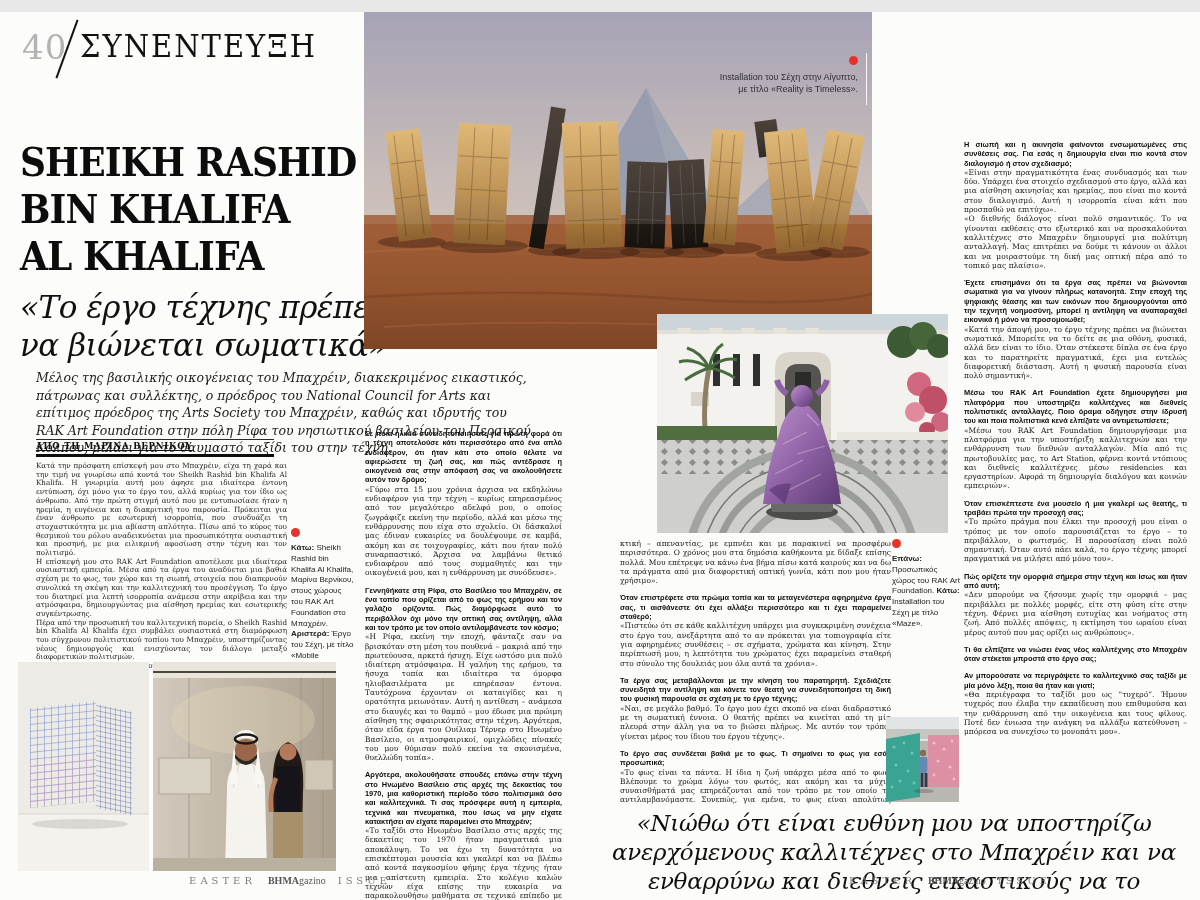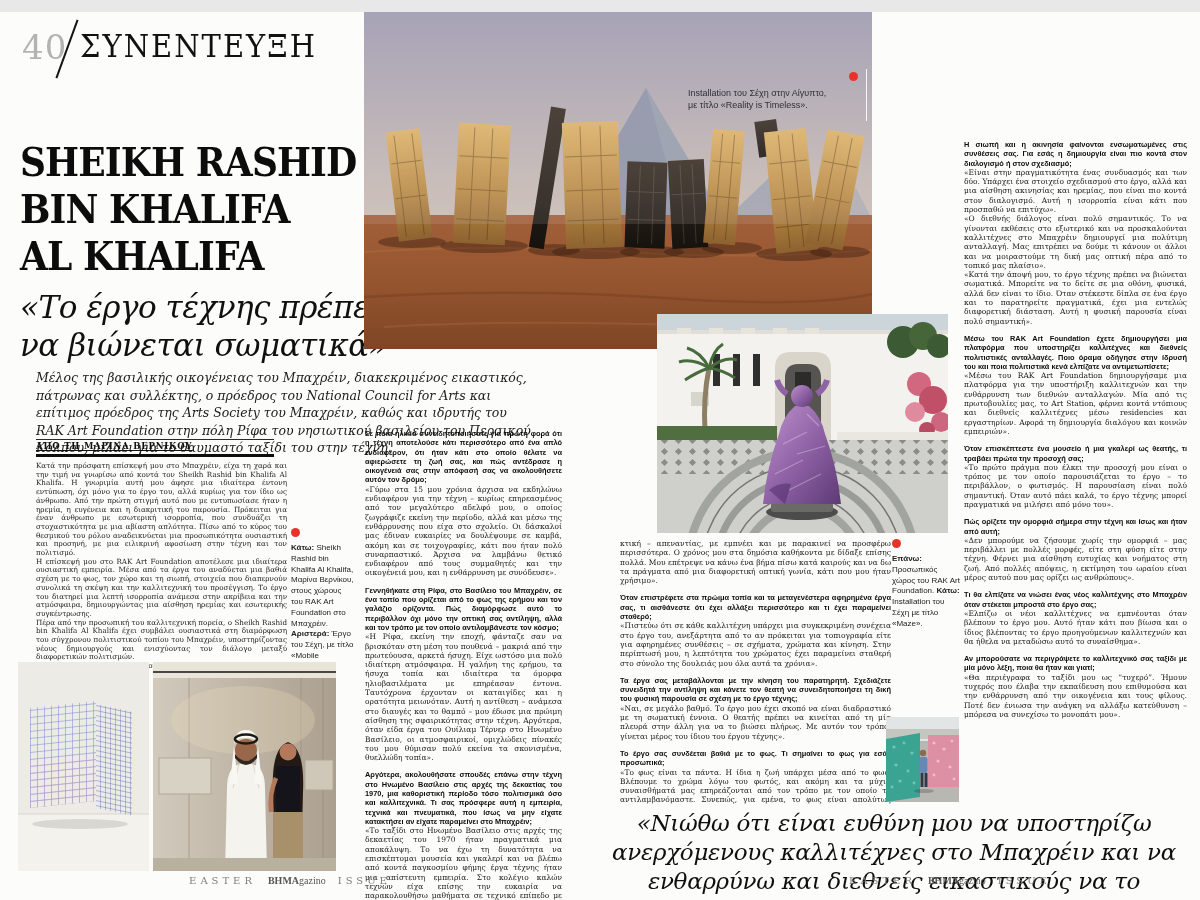--- a/index.html
+++ b/index.html
@@ -32,21 +32,21 @@
   #col2 { left:365px; top:417px; width:197px; height:474px; }
   #col3 { left:620px; top:527px; width:271px; height:267px; }
   #col5 { left:964px; top:128px; width:223px; height:668px; }
 
   
   .figcap { position:absolute; font:400 8px/10.8px "Liberation Sans", sans-serif; color:#222; }
   .figcap b { font-weight:700; }
   .red-dot { width:9px; height:9px; border-radius:50%; background:#e63329; margin-bottom:6px; }
   #cap-left { left:291px; top:516px; width:64px; }
   #cap-right { left:892px; top:527px; width:68px; }
-  .desert-cap { position:absolute; right:14px; top:60px; width:170px; font:400 9px/12px "Liberation Sans", sans-serif; color:#2e2e38; }
+  .desert-cap { position:absolute; right:14px; top:44px; width:170px; text-align:right; font:400 9px/12px "Liberation Sans", sans-serif; color:#2e2e38; }
   .desert-cap .red-dot { margin:0 0 6px auto; }
   .desert-cap .vrule { position:absolute; right:-9px; top:-3px; width:1px; height:52px; background:rgba(255,255,255,.9); }
 
   
   .photo { position:absolute; overflow:hidden; }
   #photo-desert { left:364px; top:0; width:508px; height:337px; }
   #photo-purple { left:657px; top:302px; width:291px; height:219px; }
   #photo-people { left:153px; top:650px; width:183px; height:209px; }
   #photo-grid { left:18px; top:650px; width:131px; height:209px; }
   #photo-maze { left:886px; top:705px; width:73px; height:85px; }
@@ -332,29 +332,29 @@
           <rect x="38.5" y="56" width="3" height="14" fill="#2e3a4a"></rect>
         </g>
       <ellipse cx="38" cy="74" rx="10" ry="2" fill="rgba(40,40,40,.25)"></ellipse>
     </svg>
   </div>
 
   <div class="tcol" id="col5">
       <p class="q">Η σιωπή και η ακινησία φαίνονται ενσωματωμένες στις συνθέσεις σας. Για εσάς η δημιουργία είναι πιο κοντά στον διαλογισμό ή στον σχεδιασμό;</p>
       <p class="a">«Είναι στην πραγματικότητα ένας συνδυασμός και των δύο. Υπάρχει ένα στοιχείο σχεδιασμού στο έργο, αλλά και μια αίσθηση ακινησίας και ηρεμίας, που είναι πιο κοντά στον διαλογισμό. Αυτή η ισορροπία είναι κάτι που προσπαθώ να επιτύχω».</p>
       <p class="a">«Ο διεθνής διάλογος είναι πολύ σημαντικός. Το να γίνονται εκθέσεις στο εξωτερικό και να προσκαλούνται καλλιτέχνες στο Μπαχρέιν δημιουργεί μια πολύτιμη ανταλλαγή. Μας επιτρέπει να δούμε τι κάνουν οι άλλοι και να μοιραστούμε τη δική μας οπτική πέρα από το τοπικό μας πλαίσιο».</p>
+      <p class="q">Έχετε επισημάνει ότι τα έργα σας πρέπει να βιώνονται σωματικά για να γίνουν πλήρως κατανοητά. Στην εποχή της ψηφιακής θέασης και των εικόνων που δημιουργούνται από την τεχνητή νοημοσύνη, μπορεί η αντίληψη να αναπαραχθεί εικονικά ή μόνο να προσομοιωθεί;</p>
       <p class="a">«Κατά την άποψή μου, το έργο τέχνης πρέπει να βιώνεται σωματικά. Μπορείτε να το δείτε σε μια οθόνη, φυσικά, αλλά δεν είναι το ίδιο. Όταν στέκεστε δίπλα σε ένα έργο και το παρατηρείτε πραγματικά, έχει μια εντελώς διαφορετική διάσταση. Αυτή η φυσική παρουσία είναι πολύ σημαντική».</p>
       <p class="q">Μέσω του RAK Art Foundation έχετε δημιουργήσει μια πλατφόρμα που υποστηρίζει καλλιτέχνες και διεθνείς πολιτιστικές ανταλλαγές. Ποιο όραμα οδήγησε στην ίδρυσή του και ποια πολιτιστικά κενά ελπίζατε να αντιμετωπίσετε;</p>
       <p class="a">«Μέσω του RAK Art Foundation δημιουργήσαμε μια πλατφόρμα για την υποστήριξη καλλιτεχνών και την ενθάρρυνση των διεθνών ανταλλαγών. Μία από τις πρωτοβουλίες μας, το Art Station, φέρνει κοντά ντόπιους και διεθνείς καλλιτέχνες μέσω residencies και εργαστηρίων. Αφορά τη δημιουργία διαλόγου και κοινών εμπειριών».</p>
       <p class="q">Όταν επισκέπτεστε ένα μουσείο ή μια γκαλερί ως θεατής, τι τραβάει πρώτα την προσοχή σας;</p>
       <p class="a">«Το πρώτο πράγμα που έλκει την προσοχή μου είναι ο τρόπος με τον οποίο παρουσιάζεται το έργο – το περιβάλλον, ο φωτισμός. Η παρουσίαση είναι πολύ σημαντική. Όταν αυτό πάει καλά, το έργο τέχνης μπορεί πραγματικά να μιλήσει από μόνο του».</p>
       <p class="q">Πώς ορίζετε την ομορφιά σήμερα στην τέχνη και ίσως και ήταν από αυτή;</p>
       <p class="a">«Δεν μπορούμε να ζήσουμε χωρίς την ομορφιά – μας περιβάλλει με πολλές μορφές, είτε στη φύση είτε στην τέχνη. Φέρνει μια αίσθηση ευτυχίας και νοήματος στη ζωή. Από πολλές απόψεις, η εκτίμηση του ωραίου είναι μέρος αυτού που μας ορίζει ως ανθρώπους».</p>
       <p class="q">Τι θα ελπίζατε να νιώσει ένας νέος καλλιτέχνης στο Μπαχρέιν όταν στέκεται μπροστά στο έργο σας;</p>
-      <p class="a">«Ελπίζω οι νέοι καλλιτέχνες να εμπνέονται όταν βλέπουν το έργο μου. Αυτό ήταν κάτι που βίωσα και ο ίδιος βλέποντας το έργο προηγούμενων καλλιτεχνών και θα ήθελα να μεταδώσω αυτό το συναίσθημα».</p>
       <p class="q">Αν μπορούσατε να περιγράψετε το καλλιτεχνικό σας ταξίδι με μία μόνο λέξη, ποια θα ήταν και γιατί;</p>
       <p class="a">«Θα περιέγραφα το ταξίδι μου ως “τυχερό”. Ήμουν τυχερός που έλαβα την εκπαίδευση που επιθυμούσα και την ενθάρρυνση από την οικογένεια και τους φίλους. Ποτέ δεν ένιωσα την ανάγκη να αλλάξω κατεύθυνση – μπόρεσα να συνεχίσω το μονοπάτι μου».</p>
     </div>
 
   <div class="photo" id="photo-grid">
     <svg viewBox="0 0 131 209" preserveAspectRatio="none">
       <defs>
         <pattern id="mesh" width="7" height="7" patternUnits="userSpaceOnUse">
             <path d="M0 0H7M0 0V7" stroke="#6d86cf" stroke-width=".9" fill="none"></path>
           </pattern>

